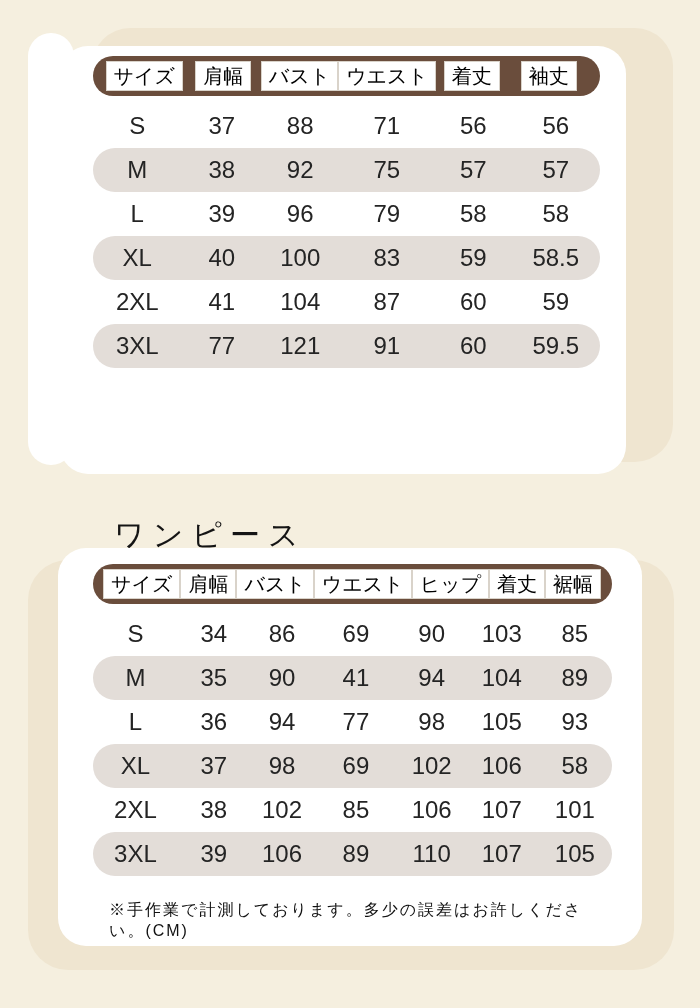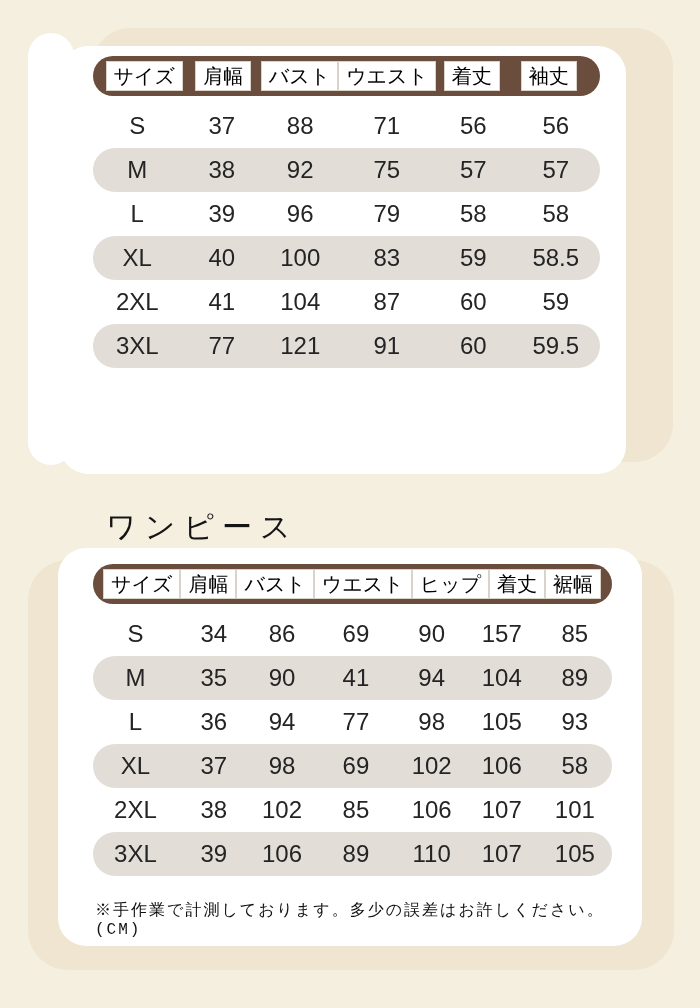--- a/index.html
+++ b/index.html
@@ -18,21 +18,21 @@
   .deco-tan-bottom  { left:28px; top:560px; width:646px; height:410px; background:#efe5d0; border-radius:40px; }
 
   .card {
     position:absolute; background:#ffffff; border-radius:28px; box-sizing:border-box;
   }
   .card1 { left:60px; top:46px;  width:566px; height:428px; padding:10px 26px 0 33px; }
   .card2 { left:58px; top:548px; width:584px; height:398px; padding:16px 30px 0 35px; }
 
   .title {
     font-size:30px; font-weight:400; letter-spacing:8px; color:#141414;
-    margin:4px;
+    margin:12px;
   }
   .title-jacket { margin:6px 0 20px 10px; }
   .title-dress  { position:absolute; left:102px; top:503px; }
 
   .bar {
     background:#6a4d3c; border-radius:21px; height:40px;
     display:grid; align-items:center; padding:0 10px; box-sizing:border-box;
   }
   .chip {
     justify-self:center; background:#ffffff; color:#000;
@@ -47,22 +47,22 @@
     font-size:24px; color:#242424;
   }
   .row.striped { background:#e3ddd8; border-radius:22px; }
   .cell { display:block; }
 
   
   .t0 { grid-template-columns:1.1fr 1fr 0.95fr 1.2fr 0.95fr 1.1fr; }
   .t1 { grid-template-columns:1.12fr 0.95fr 0.85fr 1.1fr 0.9fr 0.95fr 0.98fr; }
 
   .note {
-    margin:24px 0 0 2px; font-size:16px; letter-spacing:2px; color:#111;
-    font-family:Liberation Mono, monospace;
+    margin:24px 0 0 16px; font-size:16px; letter-spacing:2px; color:#111;
+    font-family:Liberation Sans, sans-serif;
   }
 </style>
 </head>
 <body>
 
 <div class="stage">
 
   <div class="deco deco-white-left"></div>
   <div class="deco deco-tan-right"></div>
   <div class="deco deco-tan-bottom"></div>
@@ -140,21 +140,21 @@
         <span class="chip">着丈</span>
         <span class="chip">裾幅</span>
       </div>
     <div class="tbody">
         <div class="row t1">
           <span class="cell">S</span>
           <span class="cell">34</span>
           <span class="cell">86</span>
           <span class="cell">69</span>
           <span class="cell">90</span>
-          <span class="cell">157</span>
+          <span class="cell">103</span>
           <span class="cell">85</span>
         </div>
         <div class="row t1 striped">
           <span class="cell">M</span>
           <span class="cell">35</span>
           <span class="cell">90</span>
           <span class="cell">41</span>
           <span class="cell">94</span>
           <span class="cell">104</span>
           <span class="cell">89</span>

